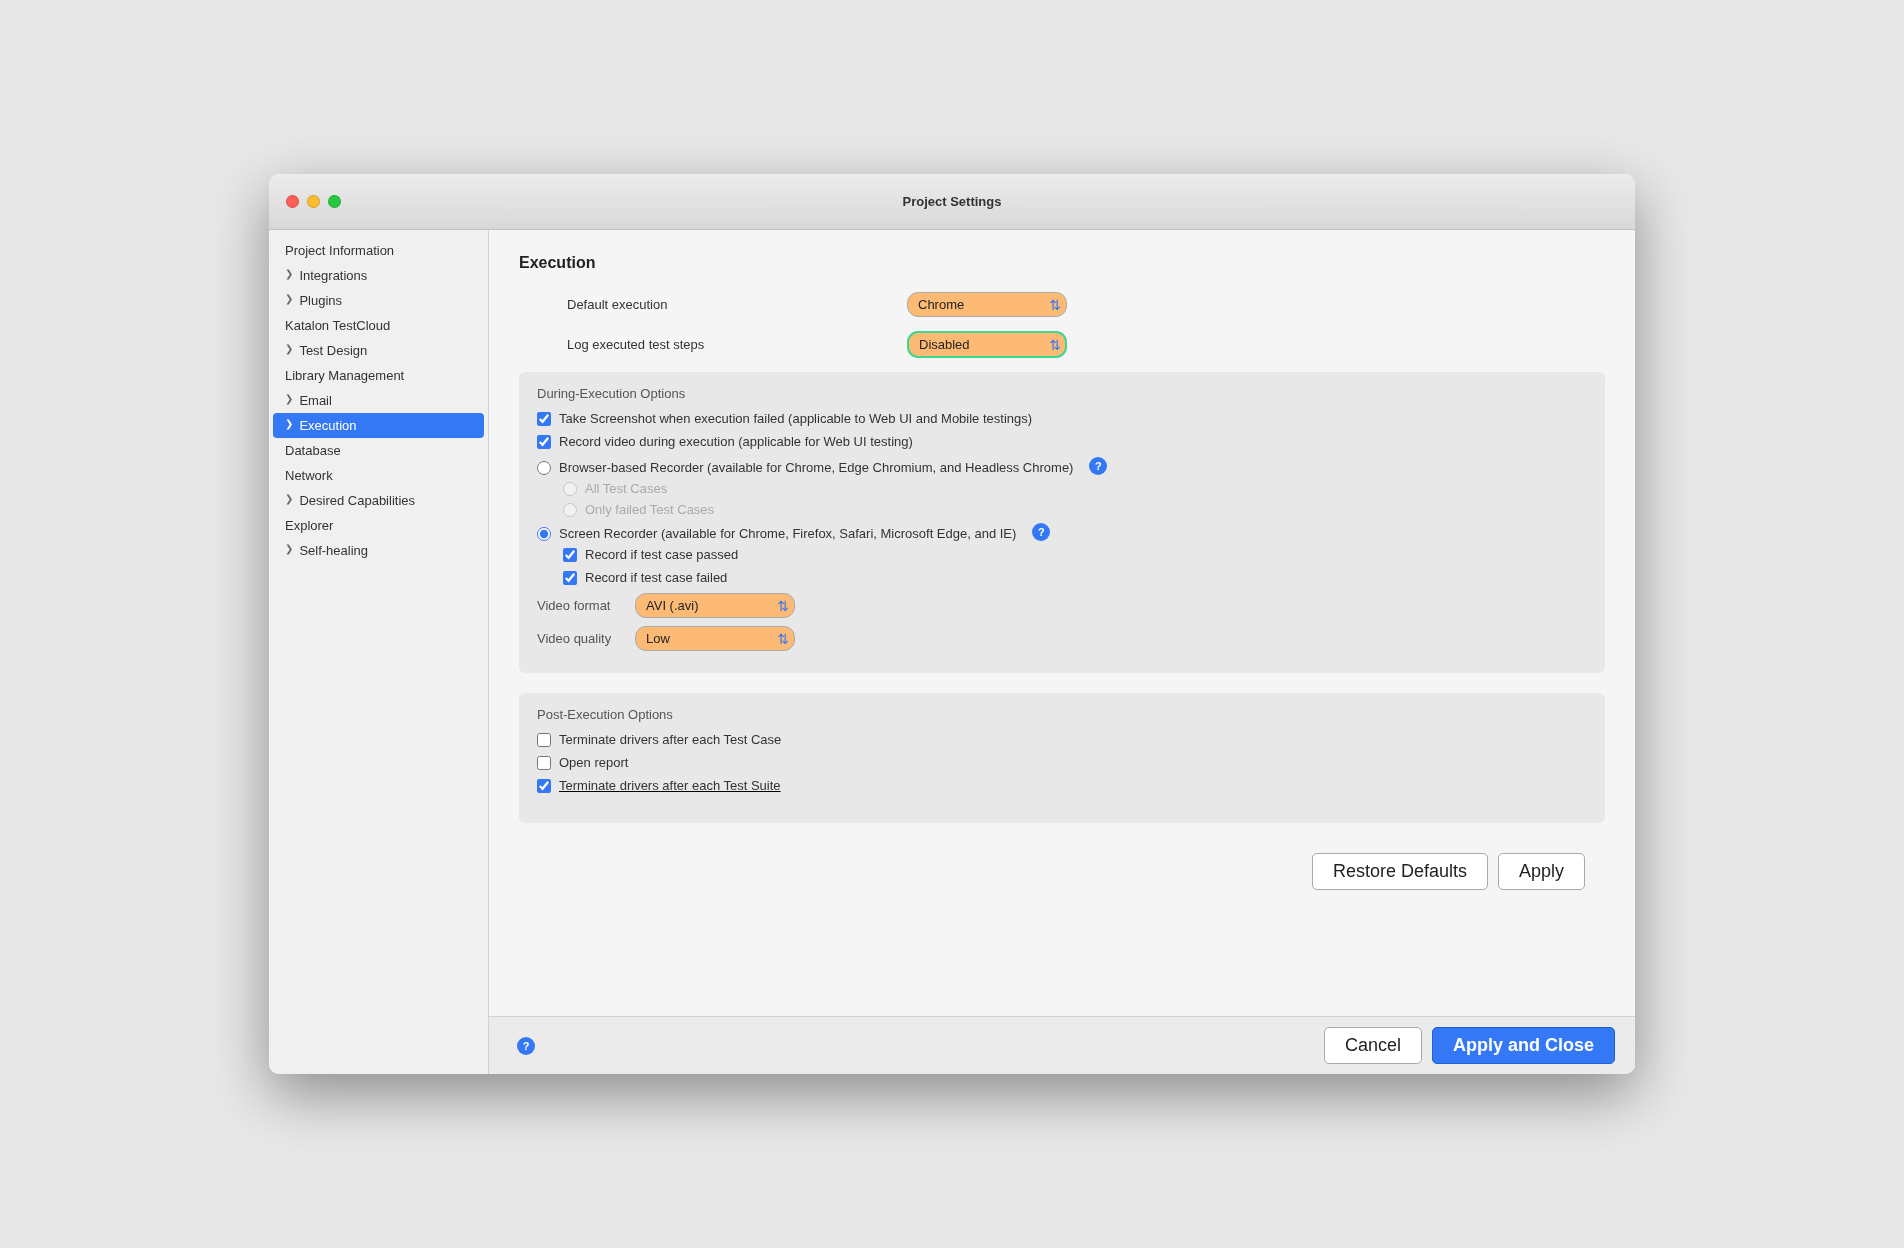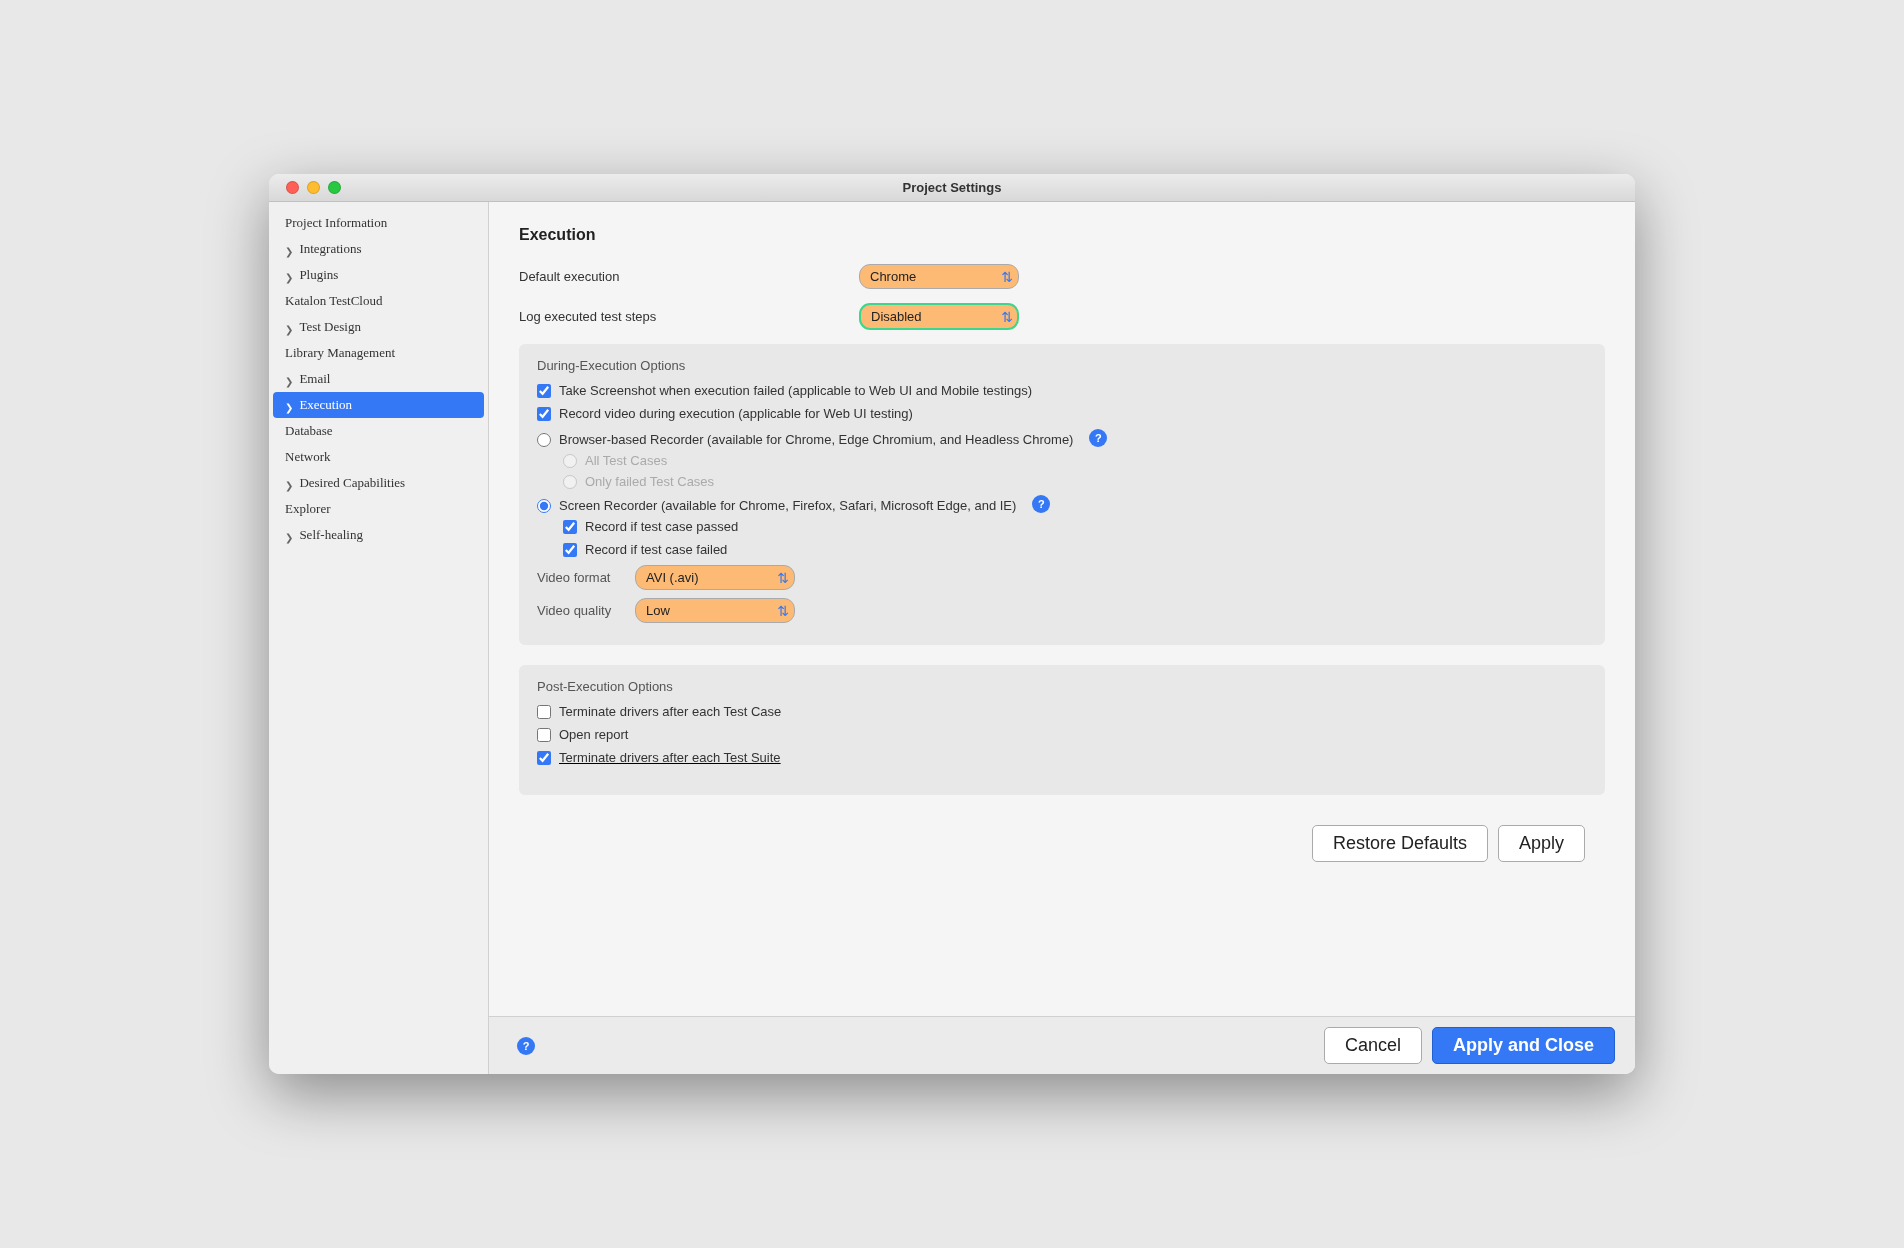--- a/index.html
+++ b/index.html
@@ -16,21 +16,21 @@
       width: 1366px;
       height: 900px;
       background: #f5f5f5;
       border-radius: 10px;
       box-shadow: 0 20px 60px rgba(0,0,0,0.4);
       display: flex;
       flex-direction: column;
       overflow: hidden;
     }
     .titlebar {
-      height: 28px;
+      height: 56px;
       background: linear-gradient(to bottom, #ececec, #d8d8d8);
       display: flex;
       align-items: center;
       padding: 0 17px;
       border-bottom: 1px solid #c0c0c0;
       border-radius: 10px 10px 0 0;
       flex-shrink: 0;
       position: relative;
     }
     .traffic-lights {
@@ -63,26 +63,25 @@
     .sidebar {
       width: 220px;
       background: #f0f0f0;
       border-right: 1px solid #d0d0d0;
       padding: 8px 0;
       flex-shrink: 0;
       overflow-y: auto;
     }
     .sidebar-item {
       display: flex;
-      align-items: flex-end;
+      align-items: flex-start;
       padding: 5px 12px 5px 16px;
       cursor: pointer;
       color: #333;
       font-size: 13px;
-      font-family: Liberation Serif, serif;
     }
     .sidebar-item.active {
       background: #3478f6;
       color: white;
       border-radius: 4px;
       margin: 0 4px;
       padding: 5px 8px 5px 12px;
     }
     .sidebar-item .chevron {
       margin-right: 6px;
@@ -110,20 +109,21 @@
     .section-title {
       font-size: 16px;
       font-weight: 700;
       color: #222;
       margin-bottom: 20px;
     }
     .form-row {
       display: flex;
       align-items: center;
       margin-bottom: 14px;
+      margin-left: 48px;
     }
     .form-label {
       min-width: 340px;
       color: #333;
       font-size: 13px;
     }
     .select-wrapper {
       position: relative;
       display: inline-block;
     }

